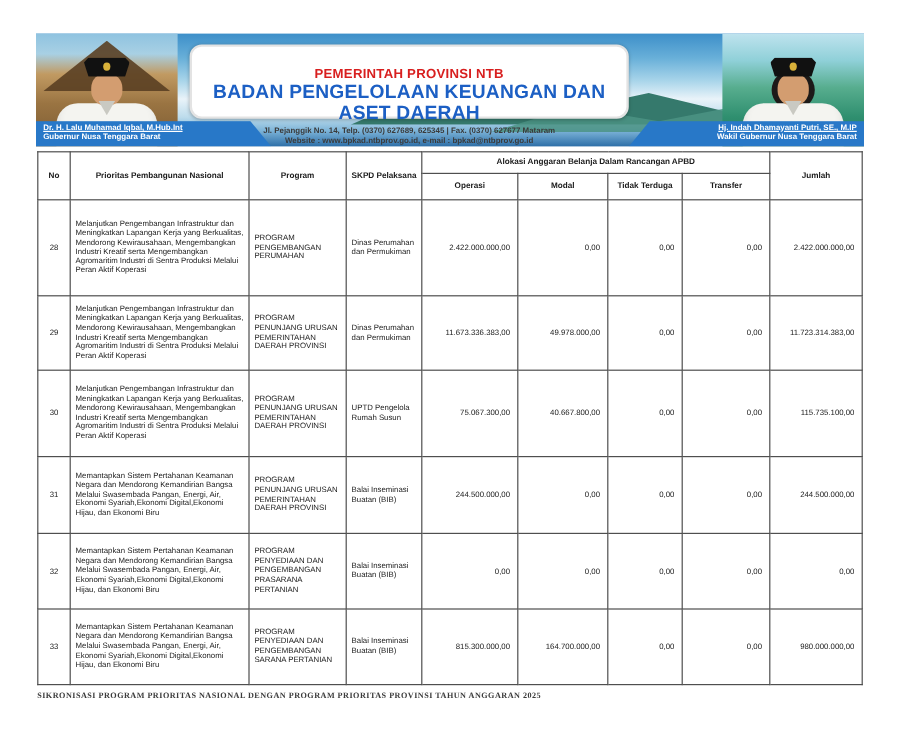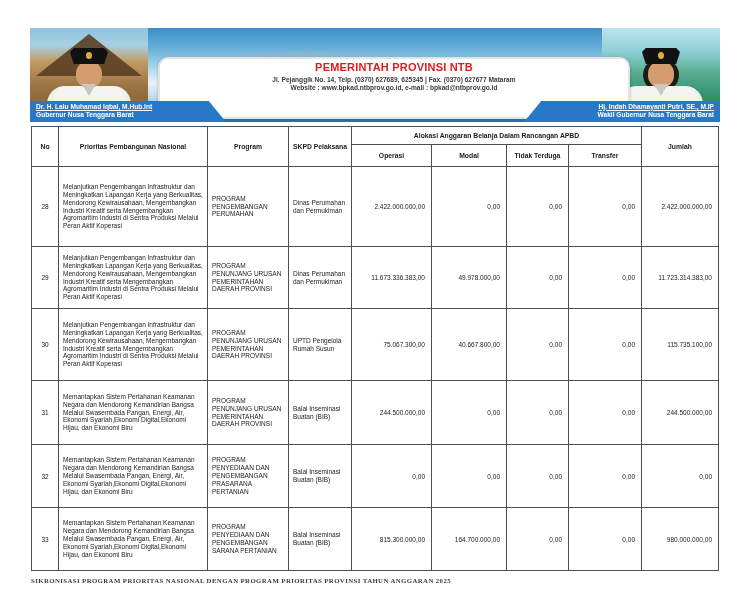--- a/index.html
+++ b/index.html
@@ -29,22 +29,22 @@
   .cap{position:absolute;left:50%;top:4px;transform:translateX(-50%);width:38px;height:16px;background:#111;
     clip-path:polygon(10% 100%,0 25%,10% 0,90% 0,100% 25%,90% 100%);z-index:3;}
   .cap-badge{position:absolute;left:50%;top:8px;transform:translateX(-50%);width:6px;height:7px;border-radius:50%;background:#d9b13a;z-index:4;}
   .face{position:absolute;left:50%;top:17px;transform:translateX(-50%);width:26px;height:27px;border-radius:46%;background:#d39d70;z-index:2;}
   .body-suit{position:absolute;left:50%;bottom:-2px;transform:translateX(-50%);width:84px;height:38px;background:#f4f4f0;
     border-radius:18px 18px 0 0;z-index:1;box-shadow:inset 0 -6px 8px rgba(0,0,0,.12);}
   .collar{position:absolute;left:50%;bottom:26px;transform:translateX(-50%);width:14px;height:12px;background:#c9c9c2;
     clip-path:polygon(0 0,50% 100%,100% 0);z-index:2;}
   
   .plate{
-    position:absolute;left:128px;top:9px;width:472px;height:62px;background:#ffffff;border-radius:10px;
-    border:2px solid #e3e3e3;box-shadow:0 1px 3px rgba(0,0,0,.25);text-align:center;padding-top:2px;box-sizing:border-box;z-index:5;margin-top:20px;
+    position:absolute;left:128px;top:9px;width:366px;height:62px;background:#ffffff;border-radius:10px;
+    border:2px solid #e3e3e3;box-shadow:0 1px 3px rgba(0,0,0,.25);text-align:center;padding-top:17px;box-sizing:border-box;z-index:5;
   }
   .plate .org1{font-size:11px;font-weight:800;letter-spacing:.2px;line-height:1.15;}
   .plate .org2{font-size:16px;font-weight:800;letter-spacing:.2px;line-height:1.1;}
   .plate .addr{font-size:6.6px;font-weight:700;color:#3a3a3a;margin-top:2px;line-height:1.3;}
   .plate .web{font-size:6.6px;font-weight:700;color:#3a3a3a;line-height:1.3;}
   
   .official-label{position:absolute;bottom:0;z-index:6;color:#fff;font-size:6.6px;font-weight:700;
     line-height:1.25;padding:2px 6px 3px 6px;}
   .official-label .off-name{text-decoration:underline;white-space:nowrap;}
   .official-label .off-title{white-space:nowrap;}
@@ -92,20 +92,21 @@
       <div class="cap"></div>
       <div class="cap-badge"></div>
       <div class="face"></div>
       <div class="collar"></div>
       <div class="body-suit"></div>
     </div>
   </div>
 
   <div class="plate">
     <div class="org1" style="color: rgb(216, 31, 31);">PEMERINTAH PROVINSI NTB</div>
+    <div class="org2" style="color: rgb(28, 95, 196);">BADAN PENGELOLAAN KEUANGAN DAN ASET DAERAH</div>
     <div class="addr">Jl. Pejanggik No. 14, Telp. (0370) 627689, 625345 | Fax. (0370) 627677 Mataram</div>
     <div class="web">Website : www.bpkad.ntbprov.go.id, e-mail : bpkad@ntbprov.go.id</div>
   </div>
 
   <div class="official-label label-left" style="background: rgb(40, 120, 200);">
     <div class="off-name">Dr. H. Lalu Muhamad Iqbal, M.Hub.Int</div>
     <div class="off-title">Gubernur Nusa Tenggara Barat</div>
   </div>
   <div class="official-label label-right" style="background: rgb(40, 120, 200);">
     <div class="off-name">Hj. Indah Dhamayanti Putri, SE., M.IP</div>

